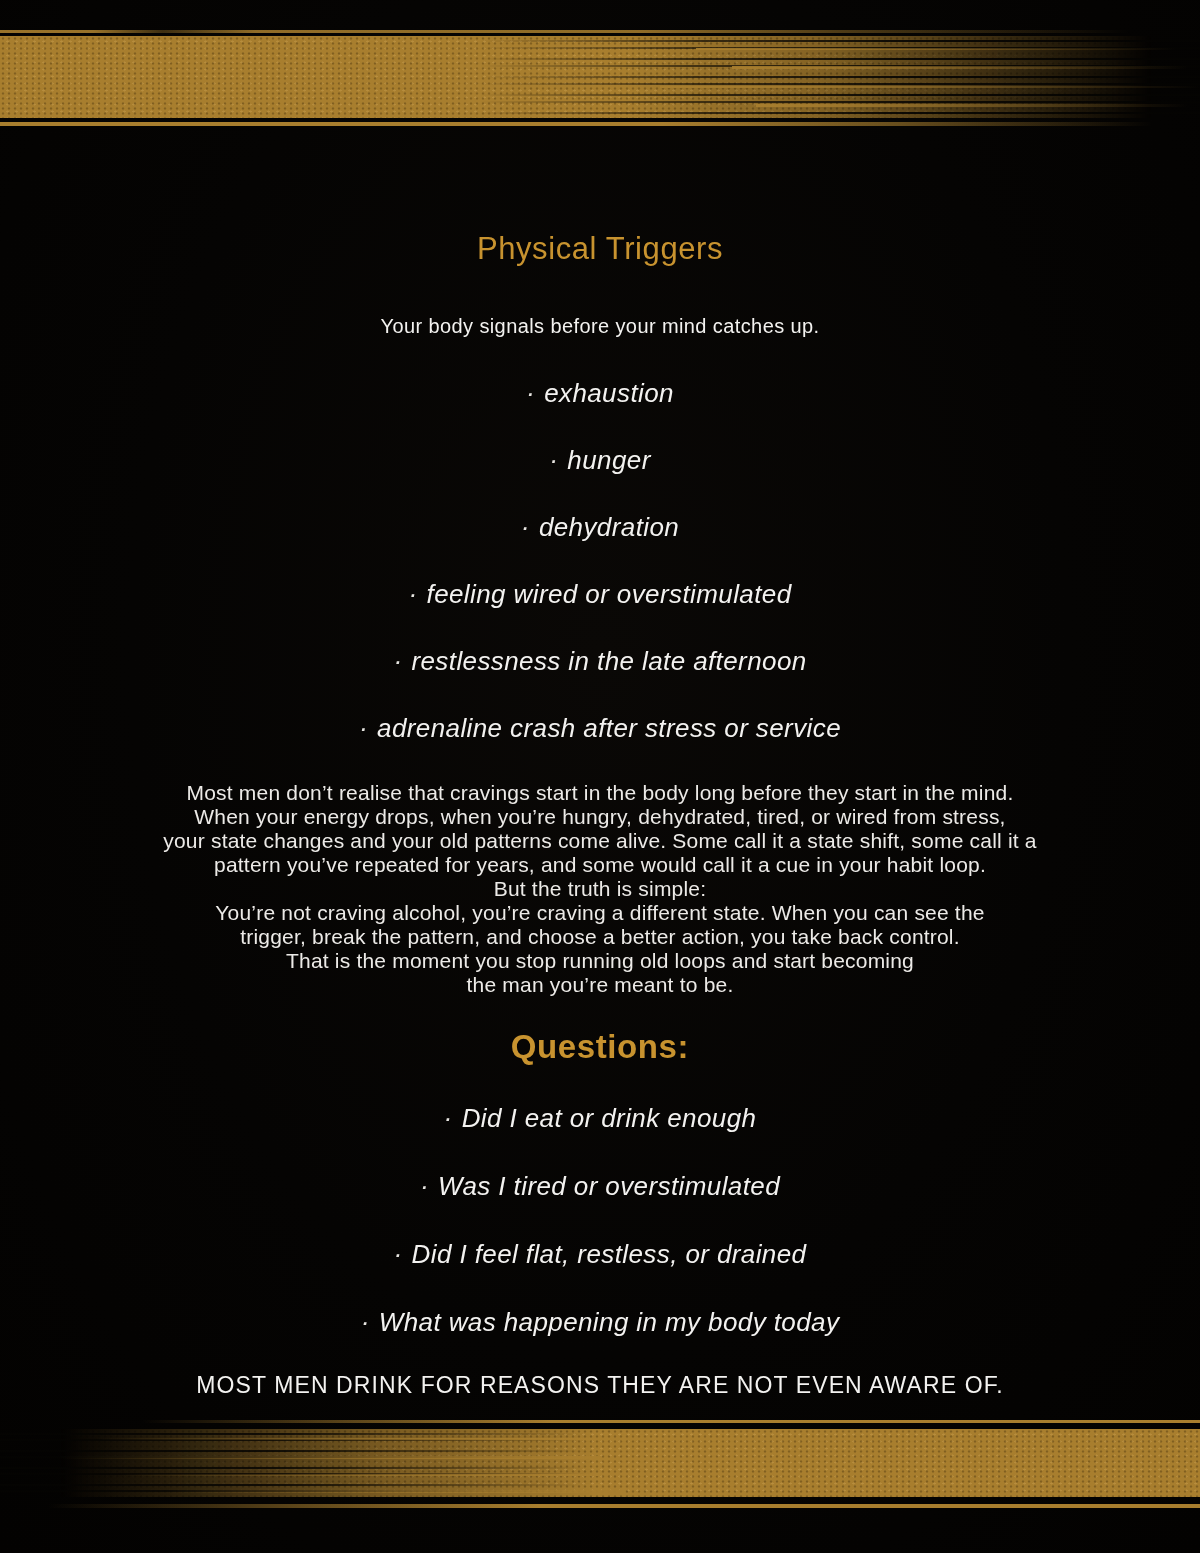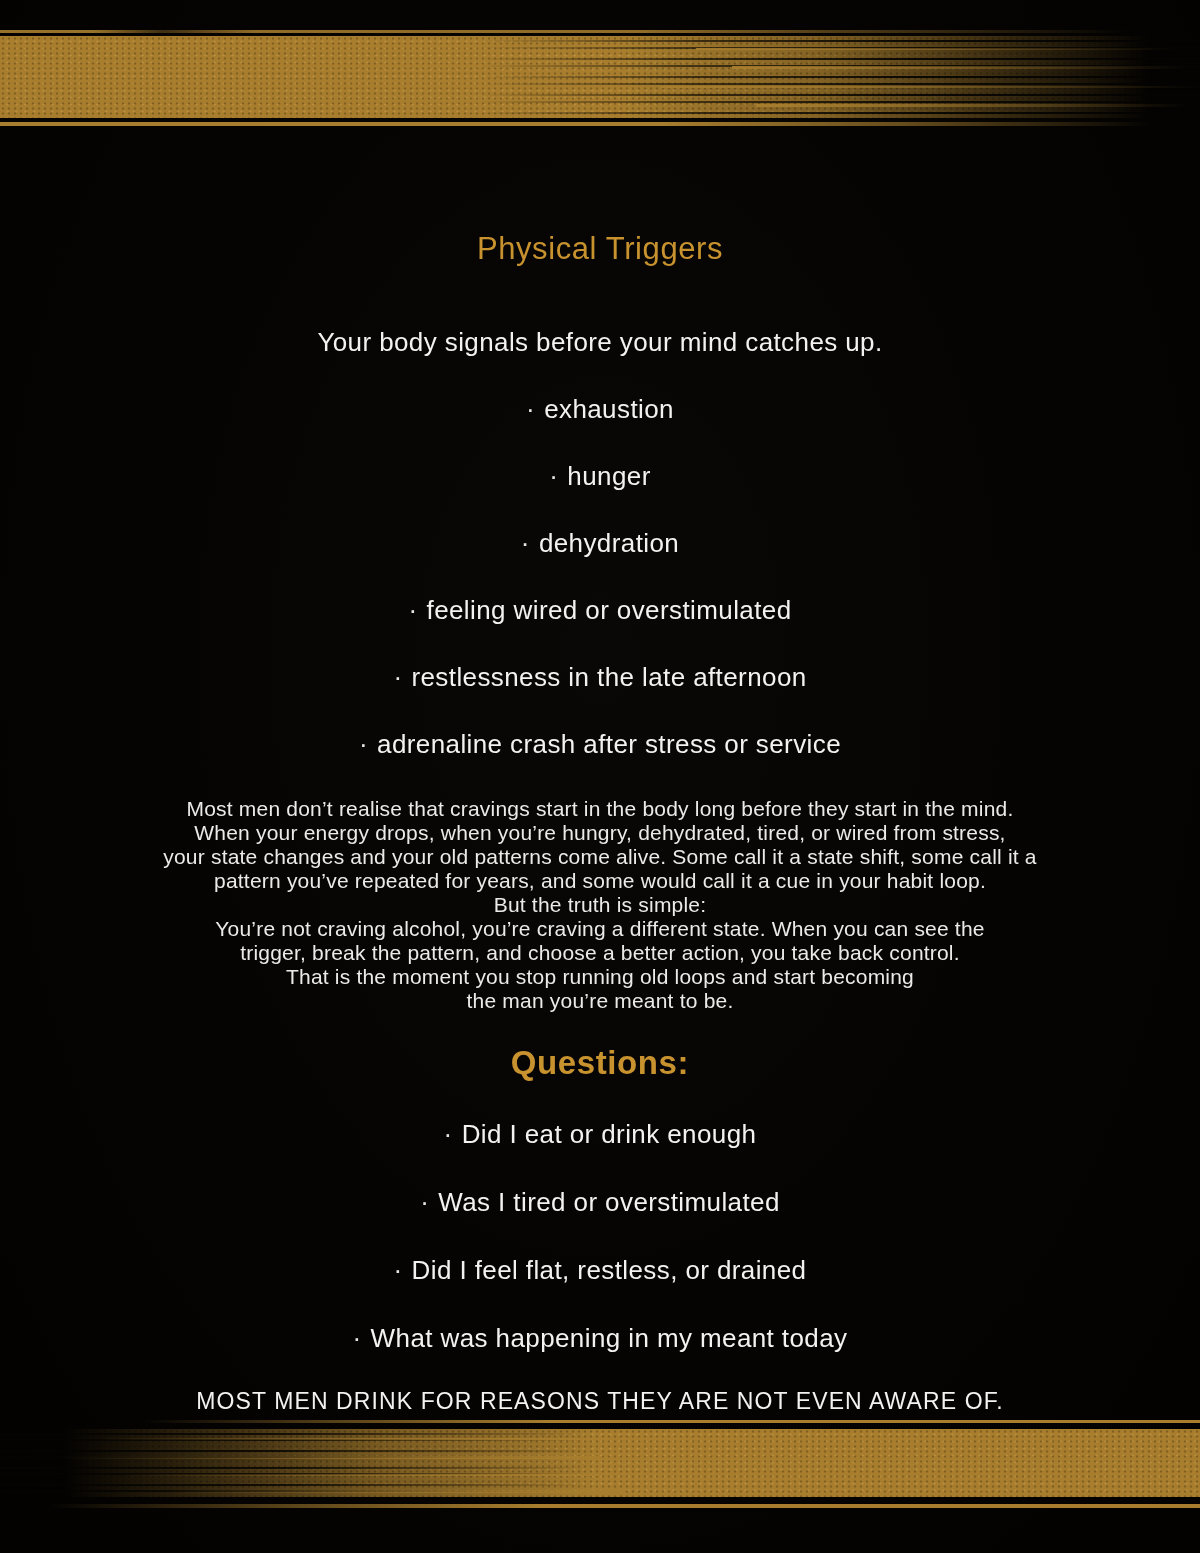--- a/index.html
+++ b/index.html
@@ -81,22 +81,22 @@
   .band-bottom-line-below{
     top:1504px;left:0;right:0;height:4px;
     background:linear-gradient(to left, var(--band-gold) 0 55%, rgba(168,126,46,.55) 75%, rgba(168,126,46,0) 96%);
   }
   
   .content{position:absolute;inset:0;text-align:center;color:var(--text);}
   h1.title{
     margin:230px 0 0;font-size:31px;line-height:38px;font-weight:400;
     color:var(--accent-gold);letter-spacing:.6px;
   }
-  p.subtitle{margin:58px 0 0;font-size:26px;line-height:33px;font-weight:400;letter-spacing:.4px;color:#f3f2f0;}
-  ul.bullet-list{list-style:none;margin:0;padding:0;}
+  p.subtitle{margin:42px 0 0;font-size:20px;line-height:33px;font-weight:400;letter-spacing:.4px;color:#f3f2f0;}
+  ul.bullet-list{list-style:none;margin:0;padding:0;font-style:italic;}
   ul.bullet-list li{margin-top:34px;font-size:26px;line-height:33px;letter-spacing:.4px;color:#f3f2f0;}
   ul.questions li{margin-top:35px;}
   .bullet{display:inline-block;margin-right:9px;color:#e8e6e2;}
   .paragraph{margin-top:36px;font-size:21px;line-height:24px;letter-spacing:.2px;color:#eceae7;}
   h2.questions-heading{
     margin:30px 0 0;font-size:33px;line-height:40px;font-weight:700;
     color:var(--accent-gold);letter-spacing:.6px;
   }
   p.footer-note{
     margin:31px 0 0;font-size:23px;line-height:30px;letter-spacing:1.1px;color:#f3f2f0;
@@ -143,21 +143,21 @@
       <div class="pline">That is the moment you stop running old loops and start becoming</div>
       <div class="pline">the man you’re meant to be.</div>
     </div>
 
     <h2 class="questions-heading">Questions:</h2>
 
     <ul class="bullet-list questions">
       <li><span class="bullet">·</span><span>Did I eat or drink enough</span></li>
       <li><span class="bullet">·</span><span>Was I tired or overstimulated</span></li>
       <li><span class="bullet">·</span><span>Did I feel flat, restless, or drained</span></li>
-      <li><span class="bullet">·</span><span>What was happening in my meant today</span></li>
+      <li><span class="bullet">·</span><span>What was happening in my body today</span></li>
     </ul>
 
     <p class="footer-note">MOST MEN DRINK FOR REASONS THEY ARE NOT EVEN AWARE OF.</p>
   </main>
 
   <div>
     <div class="band-el band-bottom-line-above"></div>
     <div class="band-el band-bottom-main"></div>
     <div class="band-el band-bottom-streaks"></div>
     <div class="bstreak sb1"></div>

